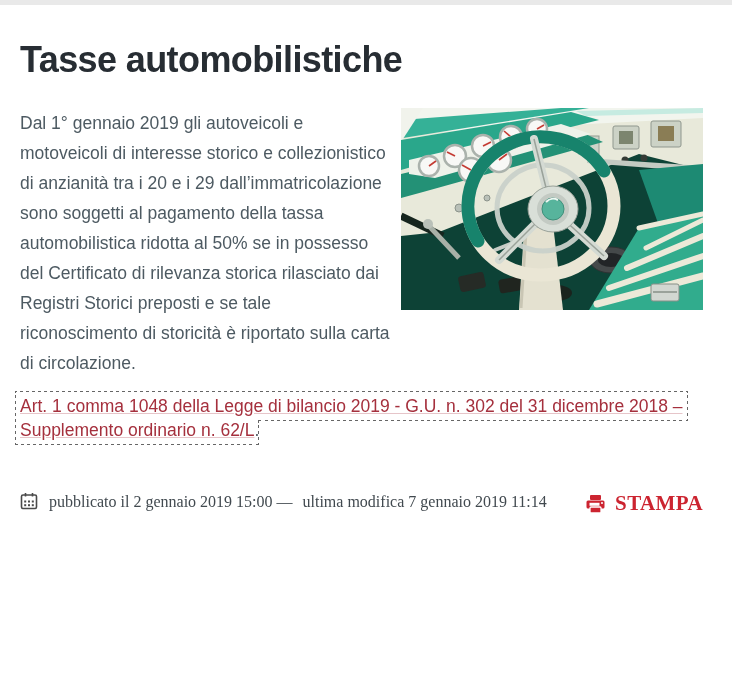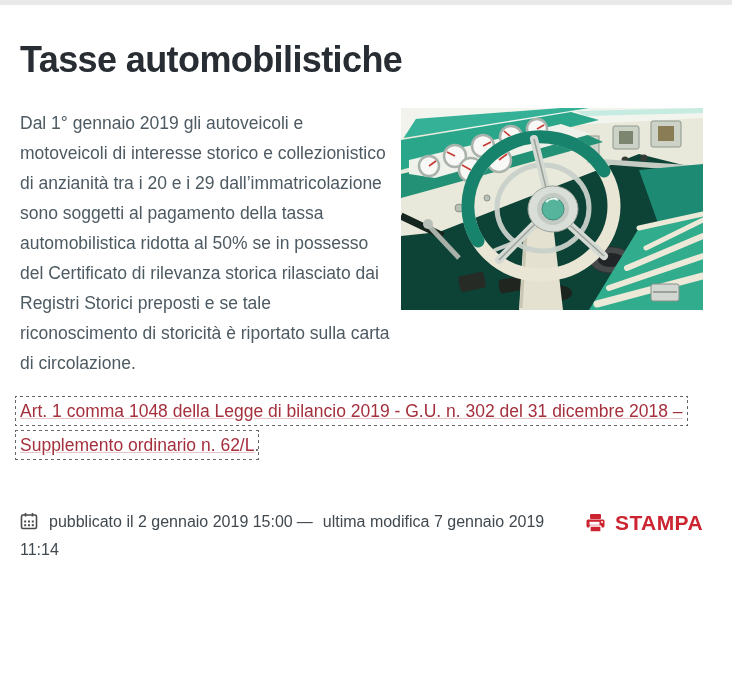--- a/index.html
+++ b/index.html
@@ -8,24 +8,24 @@
   .top-strip{height:5px;background:#e9e9e9;}
   .container{padding:0 29px 0 20px;}
   h1.title{margin:34px 0 0;font-size:36px;font-weight:bold;color:#272d33;letter-spacing:-0.6px;line-height:1.15;}
   blockquote.lead{margin:24px 0 0;border-left:7px solid #b5b5b5;padding:4px 0 4px 23px;}
   blockquote.lead p{margin:0;font-size:17.5px;line-height:30px;color:#4d5a62;max-width:622px;}
   .content-row{display:flex;justify-content:flex-start;margin-top:28px;}
   .body-text{font-size:17.5px;line-height:30px;color:#4d5a62;margin:0;}
   .col{width:372px;}
   .photo{width:302px;height:202px;flex:none;margin-left:9px;overflow:hidden;}
   .second{margin-top:16px;}
-  .law{margin:16px 0 0;font-size:17.5px;line-height:34px;max-width:694px;}
+  .law{margin:16px 0 0;font-size:17.5px;line-height:24px;max-width:694px;}
   .law-link{color:#a5303d;text-decoration:underline;text-decoration-color:rgba(165,48,61,0.28);outline:1px dotted #666;outline-offset:4px;cursor:pointer;}
   .law-suffix{color:#4d5a62;}
-  .footer{display:flex;justify-content:space-between;align-items:flex-start;margin-top:46px;}
+  .footer{display:flex;justify-content:space-between;align-items:flex-start;margin-top:46px;font-family:Liberation Serif, serif;}
   .meta{margin:0;font-size:16px;line-height:28px;color:#41494f;max-width:568px;}
   .meta .cal{vertical-align:-3px;margin-right:11px;}
   .sep{margin:0 10px 0 4px;}
   .print-btn{display:flex;align-items:center;gap:9px;color:#cc2430;font-weight:bold;font-size:21px;text-decoration:none;letter-spacing:0.4px;margin-top:3px;cursor:pointer;}
 </style>
 </head>
 <body>
 
 <div class="page">
   <div class="top-strip"></div>

